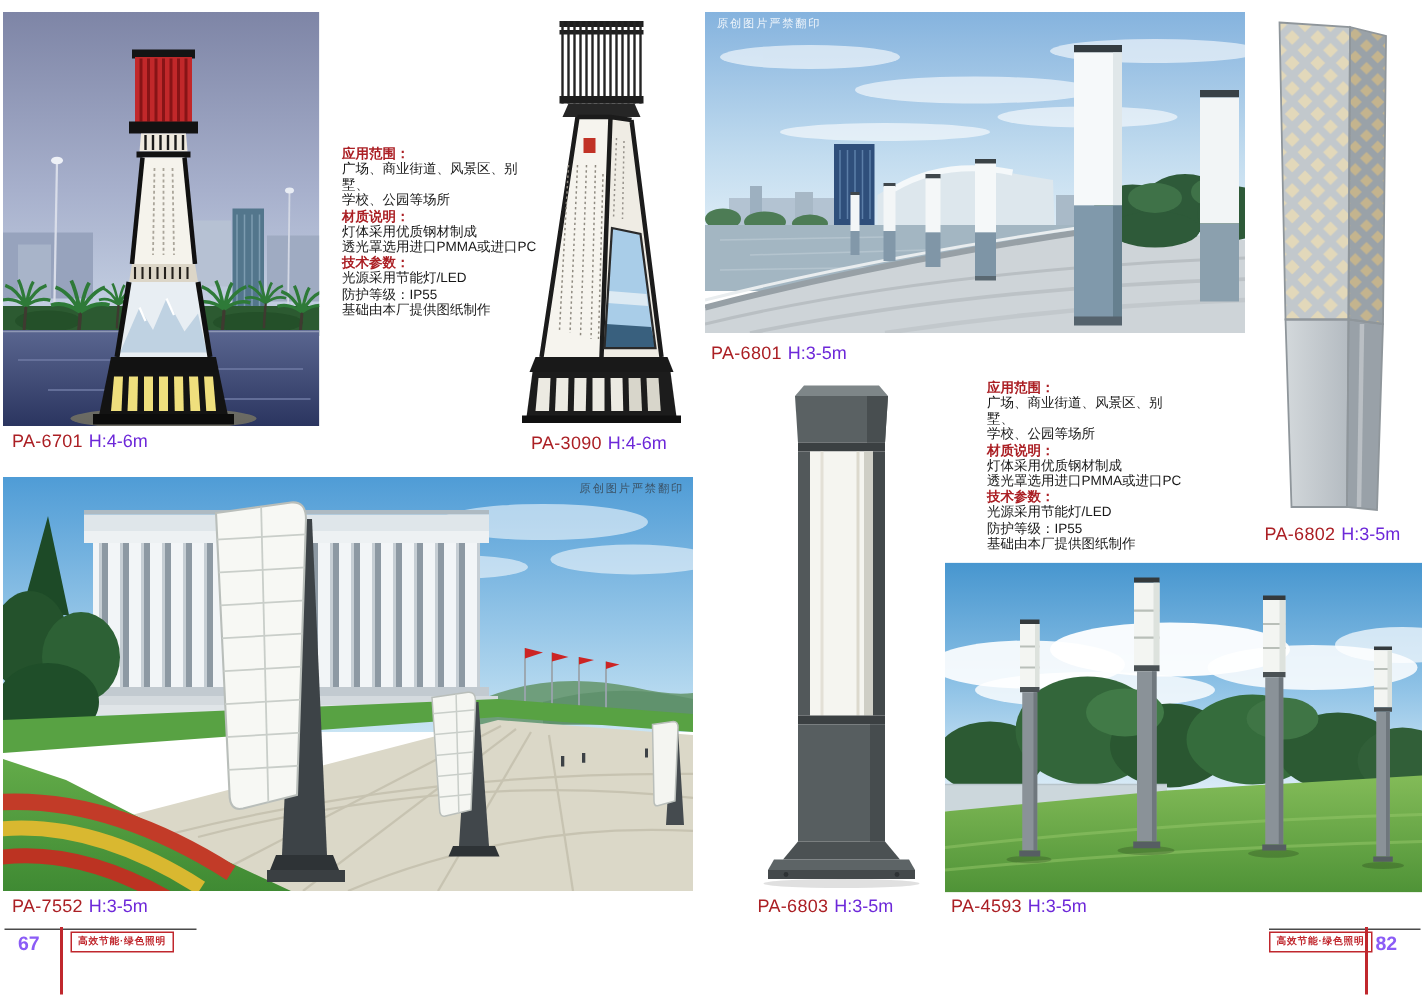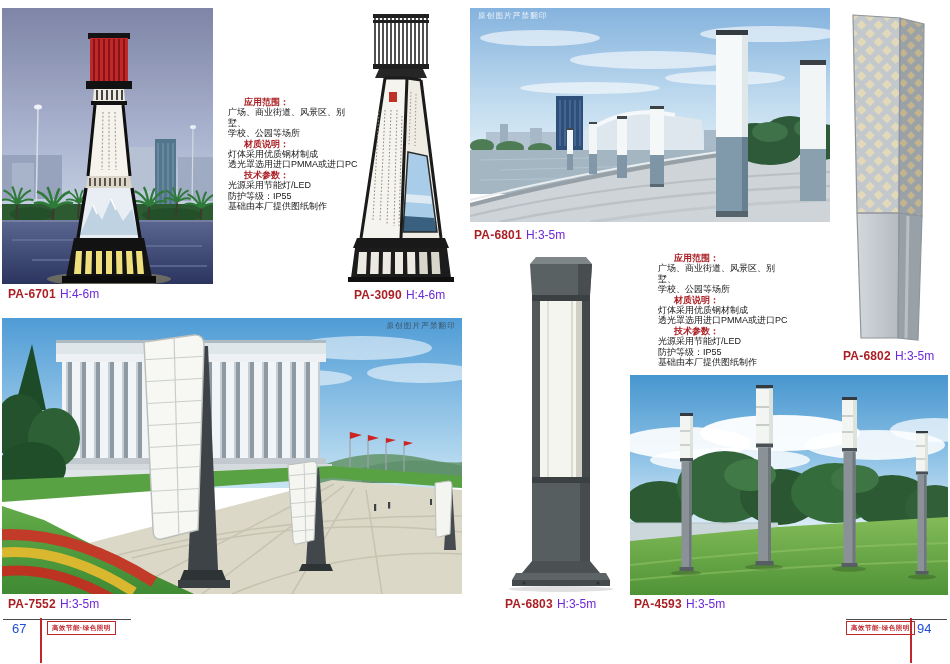--- a/index.html
+++ b/index.html
@@ -2,29 +2,29 @@
 <html><head>
 <meta charset="utf-8">
 <style>
   * { margin:0; padding:0; box-sizing:border-box; }
   html,body { width:950px; height:664px; background:#ffffff; overflow:hidden;
     font-family:"Liberation Sans","DejaVu Sans",sans-serif; }
   #app { position:relative; width:950px; height:664px; background:#ffffff; }
   .abs { position:absolute; }
   .photo { position:absolute; overflow:hidden; }
   .plabel { position:absolute; font-size:12px; white-space:nowrap; }
-  .pcode { color:#ab1f24; font-weight:bold; letter-spacing:0.2px; }
+  .pcode { color:#ab1f24; font-weight:normal; letter-spacing:0.2px; }
   .psize { color:#6d28d9; margin-left:4px; }
   .spec { position:absolute; width:132px; font-size:9px; line-height:10.4px; color:#171717; }
-  .spec .t { color:#ab1f24; font-weight:bold;margin-left:16px; }
+  .spec .t { color:#ab1f24; font-weight:bold; }
   .watermark { position:absolute; font-size:7.5px; letter-spacing:1.2px; white-space:nowrap;text-align:center; }
   .wm-light { color:rgba(255,255,255,0.85); }
   .wm-dark { color:rgba(52,62,72,0.78); }
   .hline { position:absolute; height:1px; background:#4a4a4a; }
-  .pagenum { position:absolute; font-size:13px; font-weight:normal; color:#1d4ed8; }
+  .pagenum { position:absolute; font-size:13px; font-weight:bold; color:#8b5cf6; }
   .vline-red { position:absolute; width:2px; background:#c0272d; }
   .slogan-box { position:absolute; border:1px solid #c0272d; color:#c0272d;
     font-size:6.5px; font-weight:bold; letter-spacing:0.5px; line-height:1;
     padding:2.5px 4px; white-space:nowrap; }
   svg { display:block; }
 </style>
 </head>
 <body>
 
 <div id="app">
@@ -604,15 +604,15 @@
     </svg>
   </div>
 
   <div class="plabel" style="left:634px;top:597px">
     <span class="pcode">PA-4593</span><span class="psize">H:3-5m</span>
   </div>
 
   <div class="hline" style="left:846px;top:619px;width:101px"></div>
   <div class="slogan-box" style="left:846px;top:621px">高效节能·绿色照明</div>
   <div class="vline-red" style="left:910px;top:618px;height:45px"></div>
-  <div class="pagenum" style="left:917px;top:621px">94</div>
+  <div class="pagenum" style="left:917px;top:621px">82</div>
 
 </div>
 
 </body></html>

